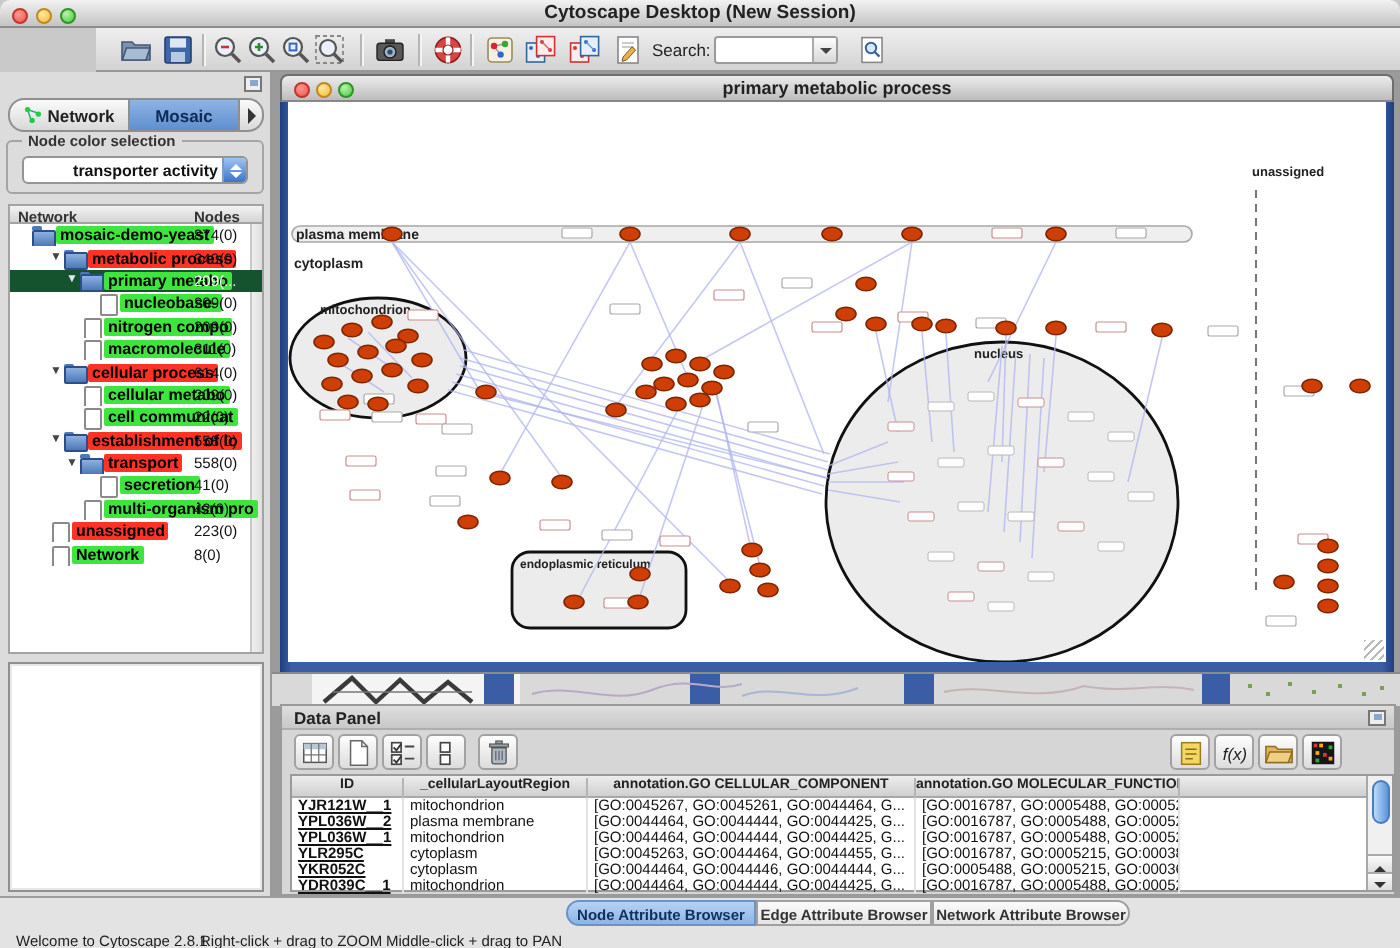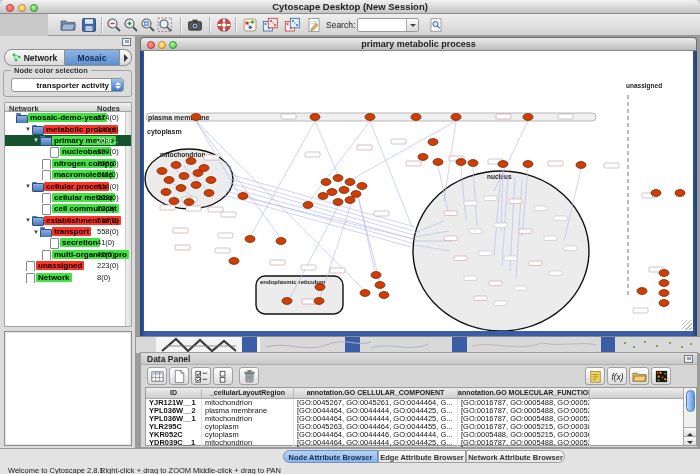--- a/index.html
+++ b/index.html
@@ -121,21 +121,21 @@
           background:linear-gradient(#fefefe,#dcdcdc); display:flex; align-items:center; justify-content:center; }
   .dbtn svg { width:15px; height:15px; }
 
   .dtable { position:absolute; left:4px; top:34px; width:552px; height:59px; background:#fff; border:1px solid #9a9a9a; font-size:7.5px; }
   .dhead { position:absolute; left:0; top:0; width:539px; height:11px; background:linear-gradient(#ededed,#cfcfcf); border-bottom:1px solid #a8a8a8; }
   .dhc { position:absolute; top:1px; height:10px; text-align:center; font-size:7px; font-weight:bold; color:#222;
          border-right:1px solid #b5b5b5; overflow:hidden; white-space:nowrap; }
   .drows { position:absolute; left:0; top:11px; width:539px; }
   .drow { position:relative; height:8px; line-height:8px; white-space:nowrap; }
   .dc { position:absolute; top:0; height:8px; padding-left:3px; overflow:hidden; border-right:1px solid #e2e2e2; color:#111; }
-  .dc.b { font-weight:bold; }
+  .dc.b { font-weight:bold;text-decoration:underline; }
   .c0 { left:0;   width:56px; }
   .c1 { left:56px; width:92px; }
   .c2 { left:148px; width:164px; }
   .c3 { left:312px; width:132px; }
   .c4 { left:444px; width:95px; }
   .dscroll { position:absolute; right:0; top:0; width:13px; height:57px; background:#f0f0f0; border-left:1px solid #a8a8a8; }
   .dthumb { position:absolute; left:1.5px; top:2px; width:9px; height:22px; border-radius:5px;
             background:linear-gradient(90deg,#bcdafa,#5a95dd); border:0.5px solid #4b7cba; }
   .darrow { position:absolute; left:0; width:12px; height:9px; background:linear-gradient(#fbfbfb,#ddd); border-top:1px solid #aaa; }
   .darrow.up:after, .darrow.dn:after { content:""; position:absolute; left:3px; border:3px solid transparent; }

